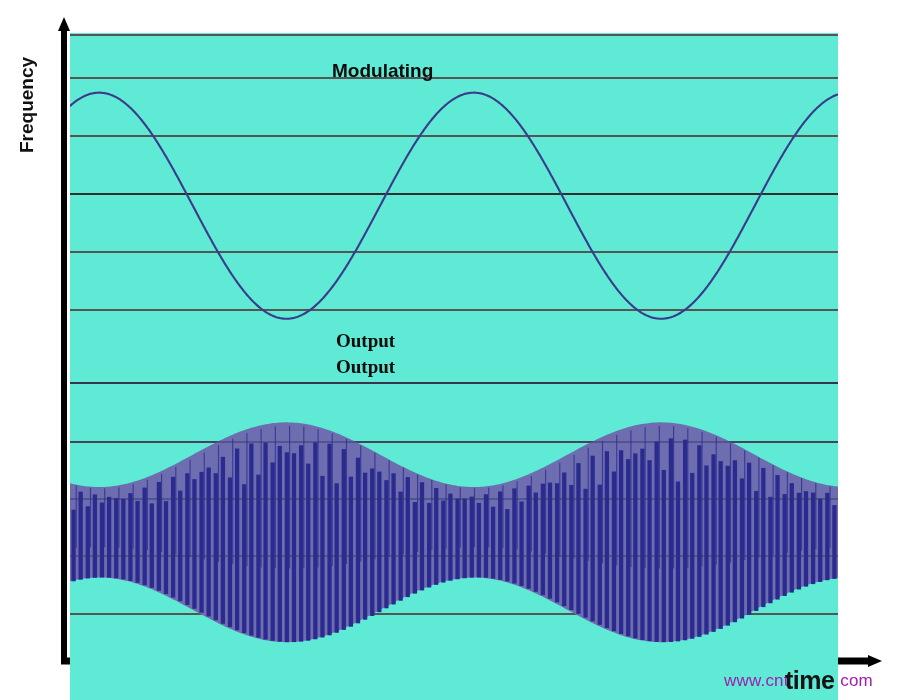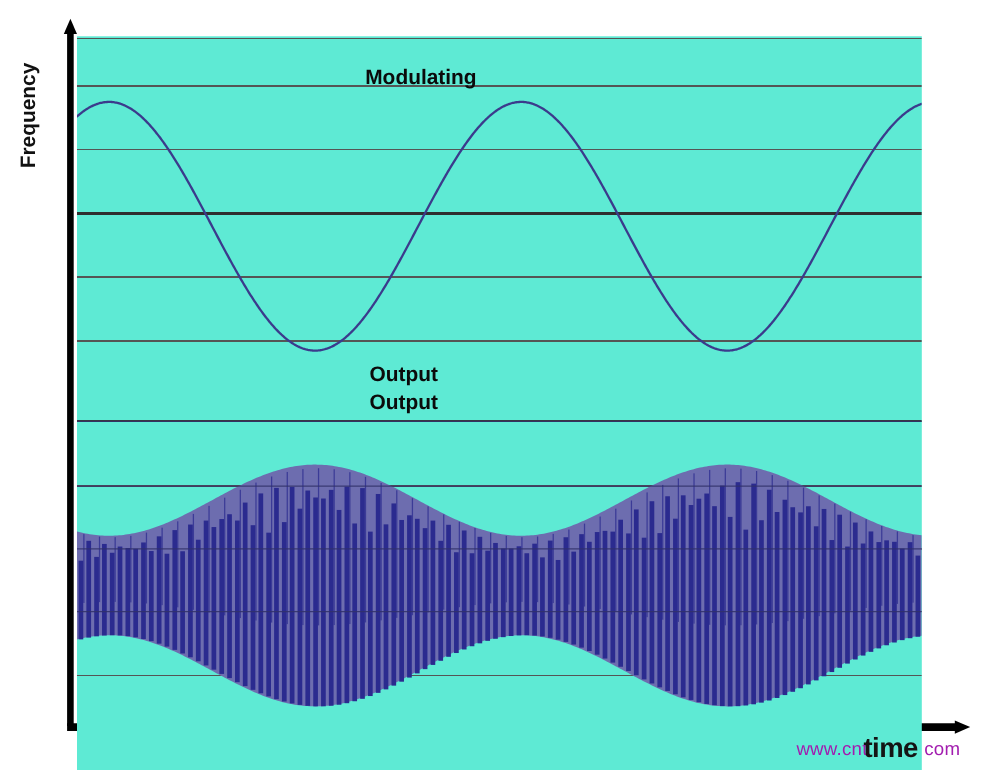--- a/index.html
+++ b/index.html
@@ -76,20 +76,21 @@
     color: #0b0b0b;
     white-space: nowrap;
   }
   #annot-mod {
     left: 262px;
     top: 25px;
   }
   #annot-rip {
     left: 266px;
     top: 295px;
+    font-family: Liberation Serif, serif;
   }
   
   #xtitle {
     position: absolute;
     left: 785px;
     top: 666px;
     font-family: "Liberation Sans", sans-serif;
     font-weight: bold;
     font-size: 25px;
     color: #141414;

